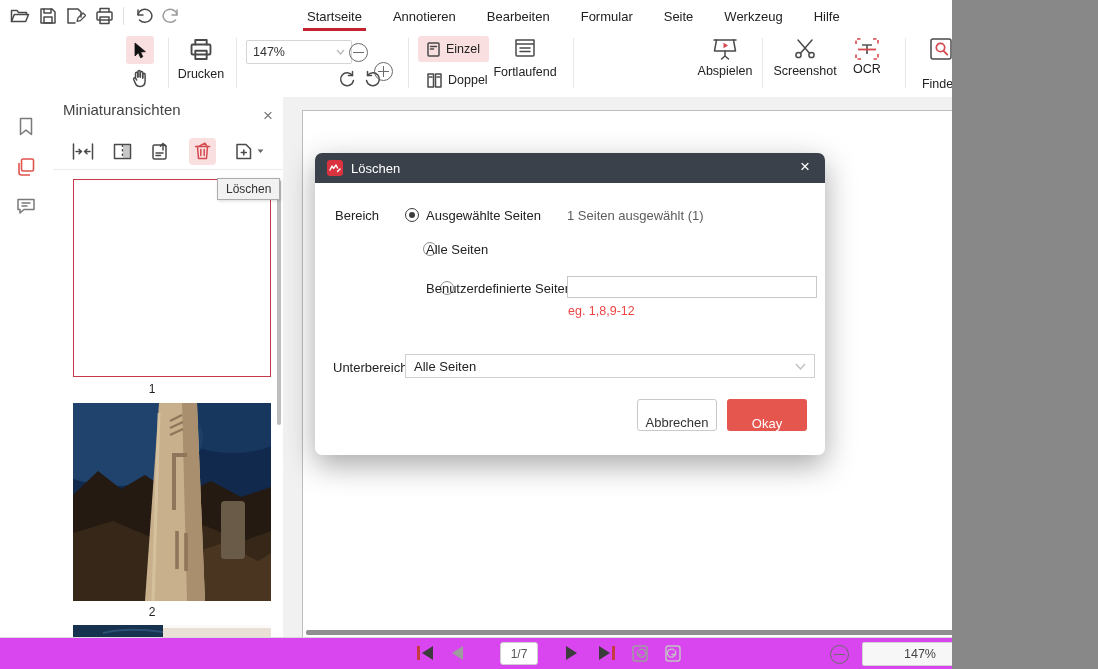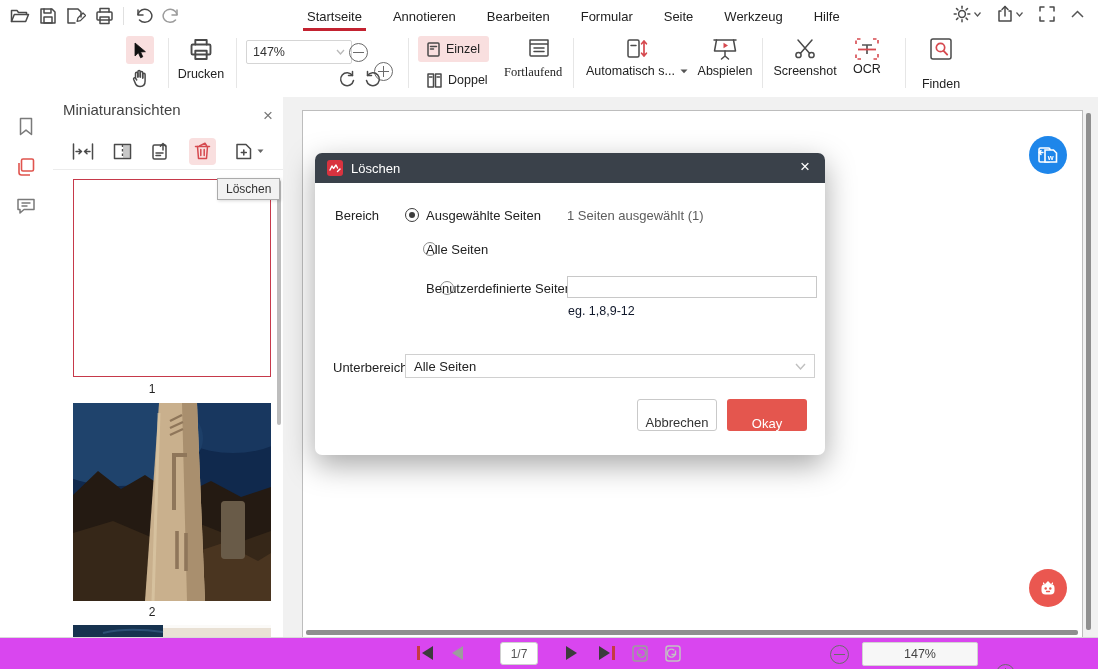--- a/index.html
+++ b/index.html
@@ -1,16 +1,16 @@
 <!DOCTYPE html>
 <html><head>
 <meta charset="utf-8">
 <style>
   html,body{margin:0;padding:0;background:#888;}
-  #app{position:relative;width:1098px;height:669px;background:#ffffff;overflow:hidden;
+  #app{position:relative;width:952px;height:669px;background:#ffffff;overflow:hidden;
        font-family:"Liberation Sans",sans-serif;font-size:13px;color:#333;}
   .abs{position:absolute;}
   svg{display:block;}
   .st{fill:none;stroke:#4a4a4a;stroke-width:1.5;stroke-linecap:round;stroke-linejoin:round;}
   .st-red{fill:none;stroke:#d6494f;stroke-width:1.5;stroke-linecap:round;stroke-linejoin:round;}
   
   .menubar{position:absolute;left:0;top:0;width:1098px;height:33px;background:#fff;}
   .file-icons{position:absolute;left:10px;top:6px;display:flex;align-items:center;gap:9px;}
   .menu-tabs{position:absolute;left:305px;top:0;height:33px;display:flex;gap:27px;align-items:center;}
   .menu-tab{position:relative;cursor:default;color:#222;font-size:13px;padding:6px 2px;}
@@ -249,43 +249,30 @@
       <span class="rlabel">Einzel</span>
     </div>
     <div class="abs" style="left:418px;top:36px;height:22px;display:flex;align-items:center;gap:6px;padding:0 9px;">
       <svg width="15" height="15" viewBox="0 0 15 15">
           <rect class="st" x="1" y="1" width="5.5" height="13"></rect>
           <rect class="st" x="8.5" y="1" width="5.5" height="13"></rect>
           <path class="st" d="M2.5 4h2.5M10 4h2.5"></path>
         </svg>
       <span class="rlabel">Doppel</span>
     </div>
-    <div class="abs" style="left:504px;top:3px;width:70px;font-family:Liberation Serif, serif;">
+    <div class="abs" style="left:490px;top:3px;width:70px;text-align:center;">
       <svg width="26" height="22" viewBox="0 0 26 22" style="margin:2px auto 0;">
           <path class="st" d="M4 6V2h18v4"></path>
           <rect class="st" x="4" y="6" width="18" height="12" rx="1"></rect>
           <path class="st" d="M8 10h10M8 13.5h10"></path>
         </svg>
       <div class="rlabel" style="margin-top:5px;">Fortlaufend</div>
     </div>
     <div class="vsep" style="left:573px;"></div>
 
-    <div class="abs" style="left:583px;top:3px;width:108px;text-align:center;">
-      <svg width="24" height="24" viewBox="0 0 24 24" style="margin:1px auto 0;">
-          <rect class="st" x="3" y="3" width="11" height="17" rx="1.5"></rect>
-          <path class="st" d="M6 8.5h5"></path>
-          <path d="M19 4v15M19 4l-2.4 2.8M19 4l2.4 2.8M19 19l-2.4-2.8M19 19l2.4-2.8" stroke="#d6494f" stroke-width="1.7" fill="none" stroke-linecap="round"></path>
-        </svg>
-      <div class="rlabel" style="margin-top:3px;display:flex;align-items:center;justify-content:center;gap:5px;">
-        <span>Automatisch s...</span>
-        <svg width="8" height="5" viewBox="0 0 8 5">
-            <path d="M0.5 0.5L4 4.2L7.5 0.5" fill="#555"></path>
-          </svg>
-      </div>
-    </div>
     <div class="abs" style="left:697px;top:3px;width:56px;text-align:center;">
       <svg width="26" height="24" viewBox="0 0 26 24" style="margin:1px auto 0;">
           <path class="st" d="M2 3h22"></path>
           <path class="st" d="M4.5 3l-2 11h21l-2-11"></path>
           <path class="st" d="M13 14v5M9.5 22l3.5-3 3.5 3"></path>
           <path d="M11.5 5.8l4.5 2.7-4.5 2.7z" fill="#d6494f"></path>
         </svg>
       <div class="rlabel" style="margin-top:3px;">Abspielen</div>
     </div>
     <div class="vsep" style="left:762px;"></div>
@@ -480,21 +467,21 @@
     <span class="abs" style="left:252px;top:55px;color:#5c5c5c;">1  Seiten ausgewählt (1)</span>
 
     
     <span class="radio abs" style="left:90px;top:89px;"></span>
     <span class="abs" style="left:111px;top:89px;color:#222;">Alle Seiten</span>
 
     
     <span class="radio abs" style="left:90px;top:128px;"></span>
     <span class="abs" style="left:111px;top:128px;color:#222;">Benutzerdefinierte Seiten</span>
     <input class="dlg-input" style="left: 252px; top: 123px;" value="">
-    <span class="abs" style="left:253px;top:151px;font-size:12.5px;color:#0f172a;">eg. 1,8,9-12</span>
+    <span class="abs" style="left:253px;top:151px;font-size:12.5px;color:#ef4444;">eg. 1,8,9-12</span>
 
     
     <span class="abs" style="left:18px;top:207px;color:#222;">Unterbereich</span>
     <div class="dlg-select" style="left:90px;top:201px;width:410px;">
       <span>Alle Seiten</span>
       <svg width="11" height="7" viewBox="0 0 11 7">
           <path d="M1 1l4.5 5L10 1" fill="none" stroke="#c0c0c0" stroke-width="1.4"></path>
         </svg>
     </div>
 

